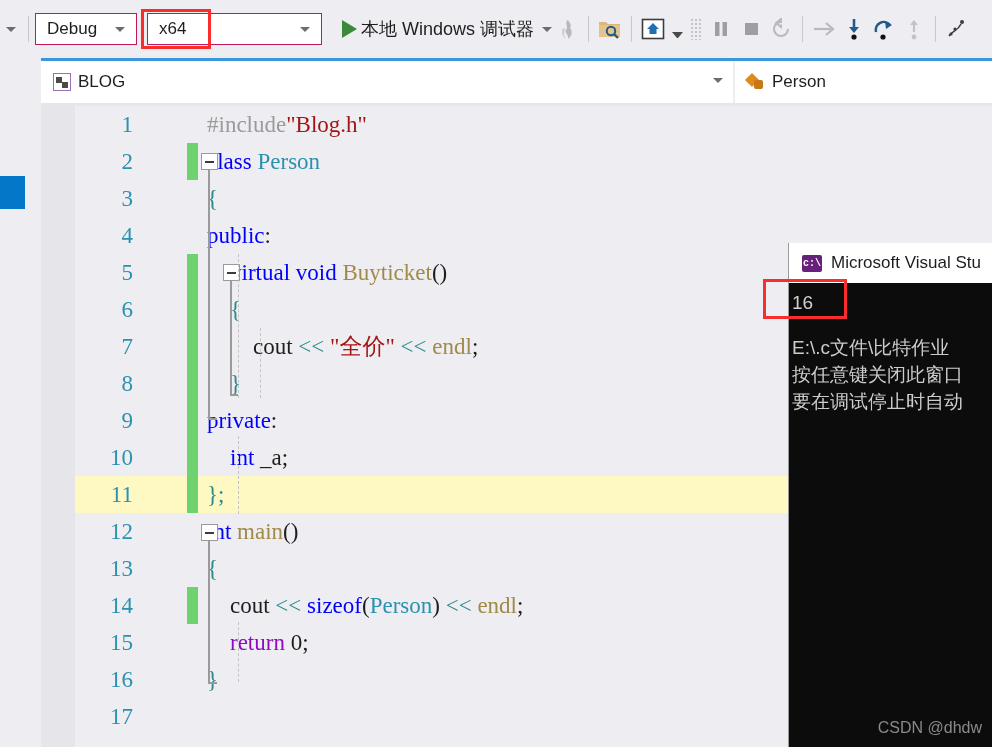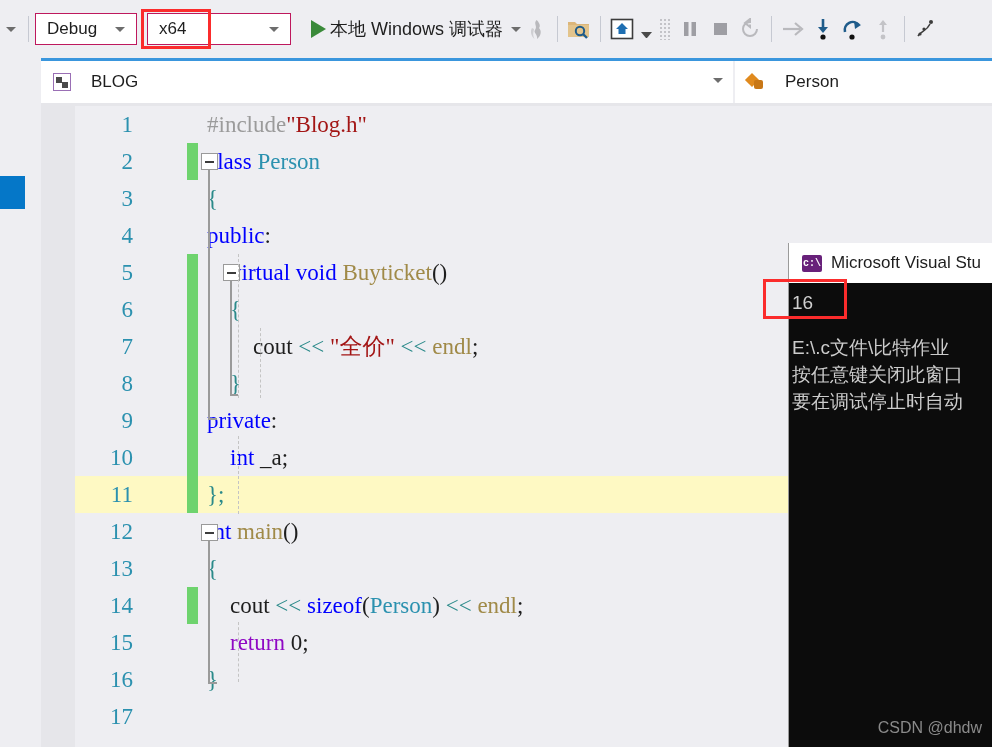--- a/index.html
+++ b/index.html
@@ -33,21 +33,21 @@
     display: flex; align-items: center; position: relative;
     font-size: 17px; color: #1e1e1e; padding-left: 11px;
   }
   .combo .cb-caret {
     position: absolute; right: 11px; top: 50%; margin-top: -2px;
     width: 0; height: 0;
     border-left: 5px solid transparent; border-right: 5px solid transparent;
     border-top: 5px solid #6d6d6d;
   }
   #combo-debug { width: 102px; }
-  #combo-platform { width: 144px; margin-left: 10px; }
+  #combo-platform { width: 175px; margin-left: 10px; }
   .redbox-platform {
     position: absolute; left: 141px; top: 9px; width: 70px; height: 40px;
     border: 3px solid #fb2c2c; pointer-events: none;
   }
   .run-btn {
     display: flex; align-items: center; gap: 4px; margin-left: 16px;
     font-size: 18px; color: #1e1e1e; white-space: nowrap;
   }
   .play-tri {
     width: 0; height: 0; margin-left: 4px;
@@ -68,21 +68,21 @@
   .tabstrip {
     position: absolute; left: 0; top: 58px; width: 992px; height: 48px;
     background: #eeeef2;
   }
   .tab-accentline {
     position: absolute; left: 41px; top: 0px; width: 951px; height: 3px;
     background: #3a96dd;
   }
   .tab {
     position: absolute; top: 3px; height: 42px; background: #ffffff;
-    display: flex; align-items: center; gap: 20px; padding: 0 12px;
+    display: flex; align-items: center; gap: 7px; padding: 0 12px;
     font-size: 17px; color: #1e1e1e;
   }
   #tab-blog { left: 41px; width: 692px; }
   #tab-person { left: 735px; width: 257px; }
   .tab-dropcaret {
     position: absolute; left: 713px; top: 20px;
     width: 0; height: 0;
     border-left: 5px solid transparent; border-right: 5px solid transparent;
     border-top: 5px solid #6d6d6d;
   }

